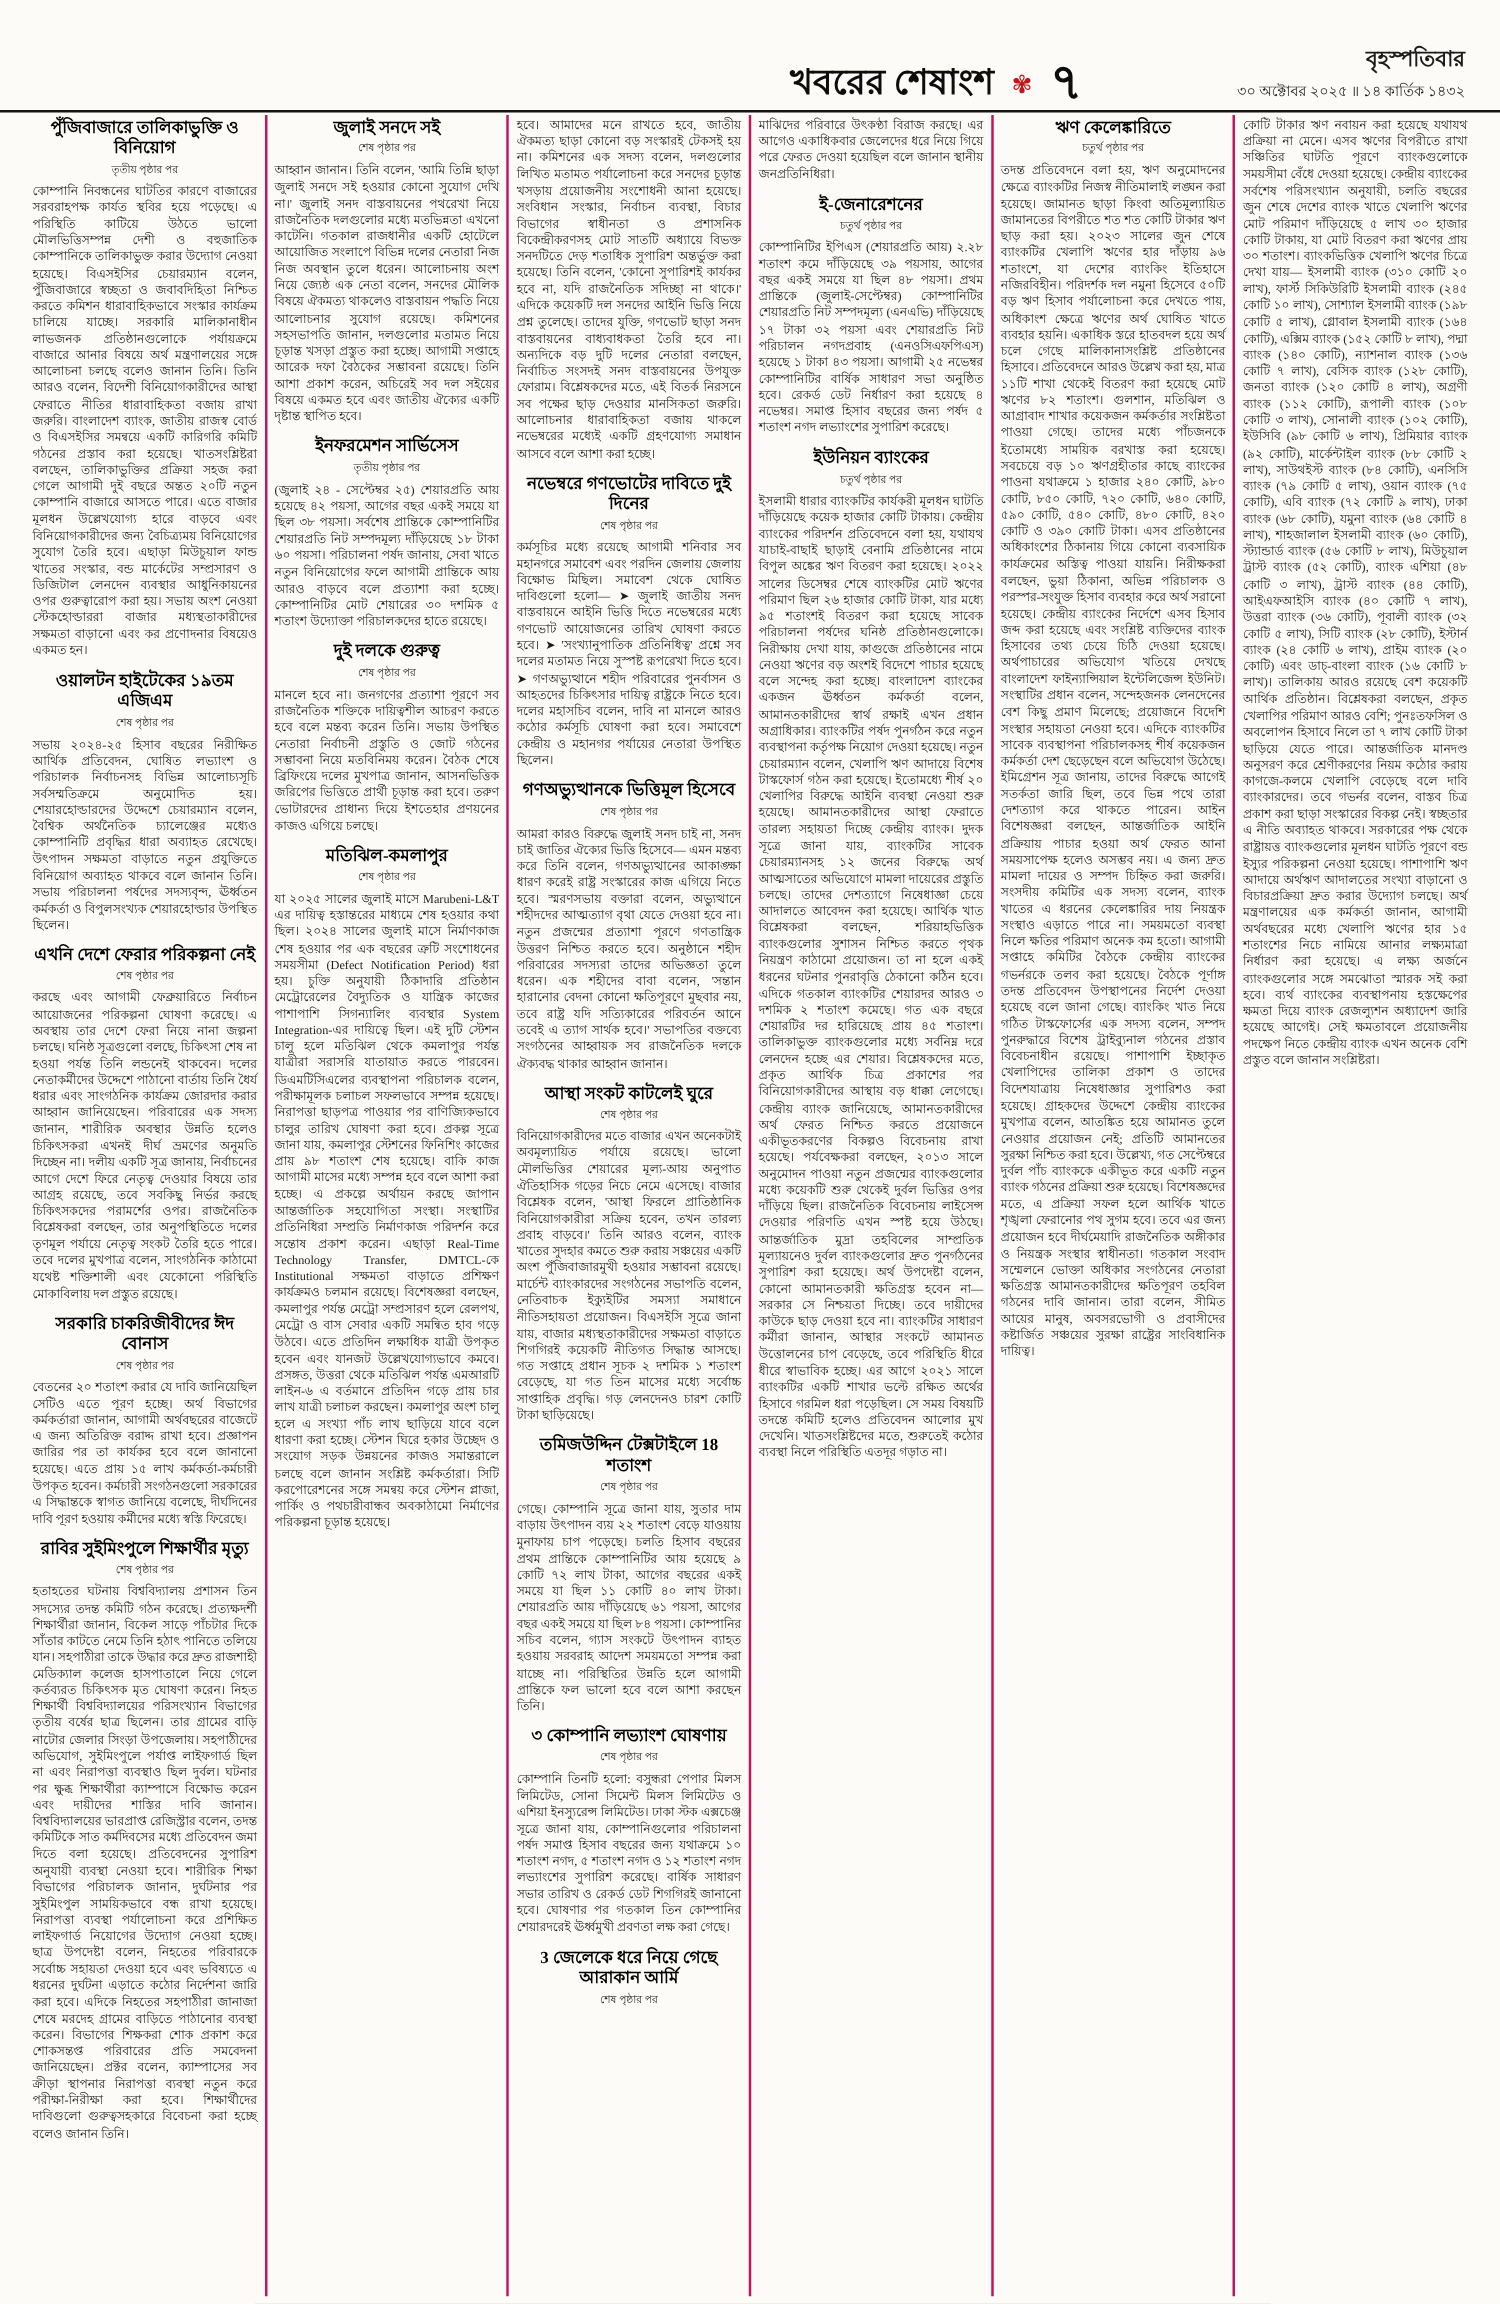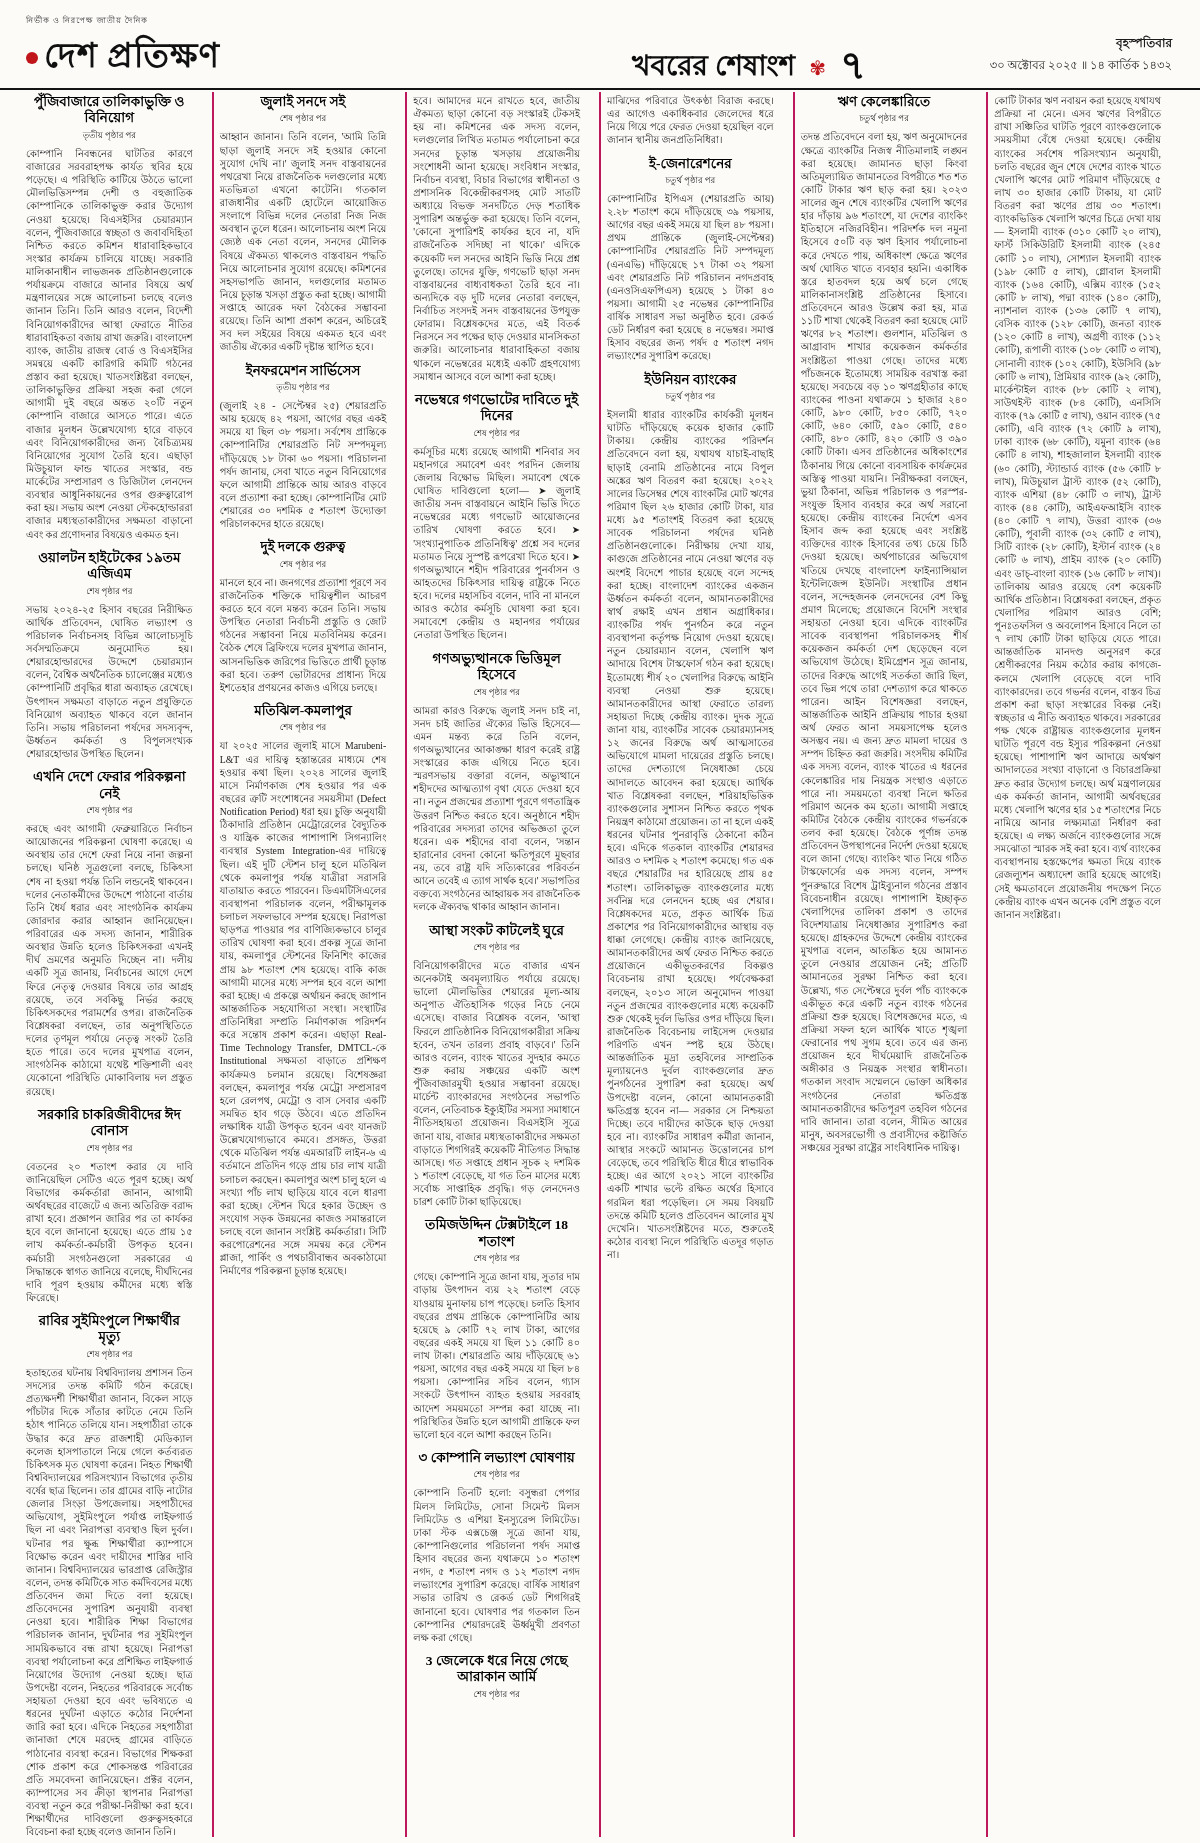--- a/index.html
+++ b/index.html
@@ -10,44 +10,37 @@
   .masthead{position:absolute;left:26px;top:14px;}
   .tagline{font-size:8px;color:#333;letter-spacing:1px;margin-bottom:2px;}
   .logo-line{display:flex;align-items:center;gap:6px;}
   .logo-mark{width:12px;height:12px;border-radius:50%;background:#c0151a;display:inline-block;}
   .logo-text{font-size:34px;font-weight:bold;letter-spacing:1px;color:#101010;}
   .section{position:absolute;left:632px;top:34px;display:flex;align-items:center;gap:14px;}
   .section-title{font-size:28px;font-weight:bold;color:#0d0d0d;}
   .ornament{font-size:20px;color:#c0151a;line-height:1;}
   .page-num{font-size:40px;font-weight:bold;color:#0d0d0d;}
   .dates{position:absolute;right:28px;top:34px;text-align:right;}
-  .day{font-size:12px;font-weight:bold;}
+  .day{font-size:17px;font-weight:bold;}
   .date{font-size:11.5px;margin-top:3px;text-align:right;}
   
   .cols{position:absolute;top:92px;left:0;right:0;bottom:6px;display:flex;padding:0 20px;}
-  .col{flex:1 1 0;min-width:0;padding:2px 19px 0 6px;overflow:hidden;}
+  .col{flex:1 1 0;min-width:0;padding:2px 6px 0 6px;overflow:hidden;}
   .col + .col{border-left:2px solid #be185d;}
   .headline{font-size:13.5px;line-height:1.22;font-weight:bold;text-align:center;margin:9px 1px 2px 1px;color:#000;}
   .article:first-child .headline{margin-top:0;}
   .cont{font-size:8.5px;font-weight:normal;text-align:center;margin:0 0 4px 0;color:#222;}
   .body{font-size:9.8px;line-height:1.34;text-align:justify;margin:0 0 4px 0;overflow-wrap:break-word;}
 </style>
 </head>
 <body>
 
 <div class="page">
 
   <header class="hdr">
-    <div class="masthead">
-      <div class="tagline">নির্ভীক ও নিরপেক্ষ জাতীয় দৈনিক</div>
-      <div class="logo-line">
-        <span class="logo-mark"></span>
-        <span class="logo-text">দেশ প্রতিক্ষণ</span>
-      </div>
-    </div>
     <div class="section">
       <span class="section-title">খবরের শেষাংশ</span>
       <span class="ornament">✾</span>
       <span class="page-num">৭</span>
     </div>
     <div class="dates">
       <div class="day">বৃহস্পতিবার</div>
       <div class="date">৩০ অক্টোবর ২০২৫ ॥ ১৪ কার্তিক ১৪৩২</div>
     </div>
   </header>

